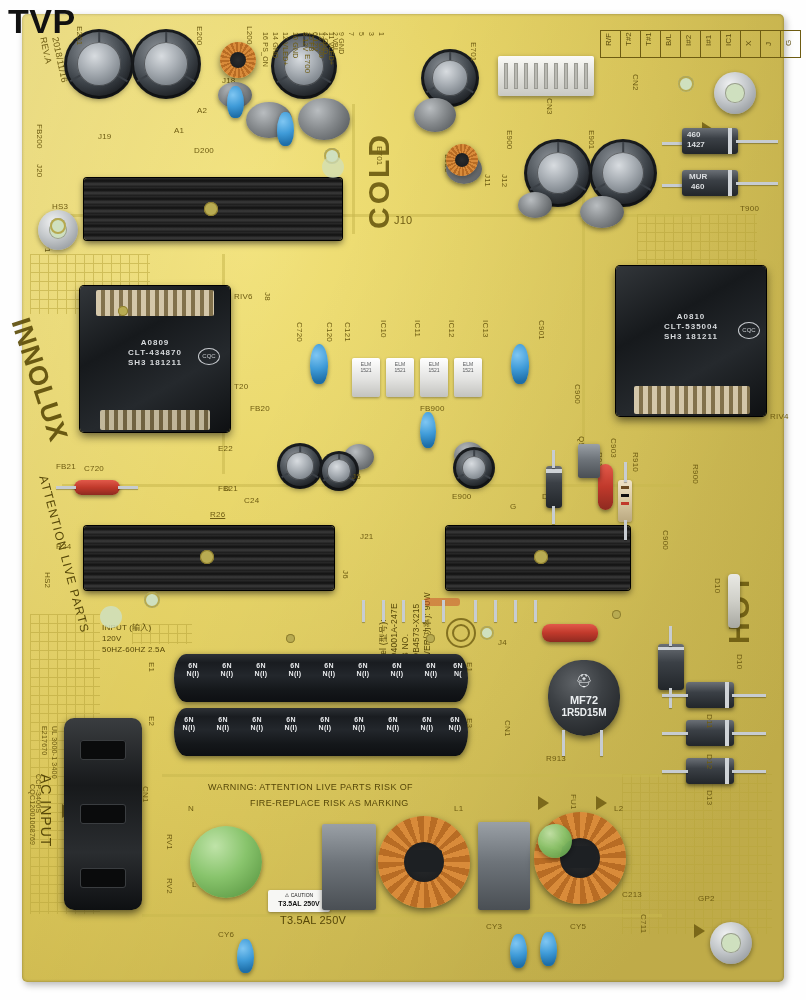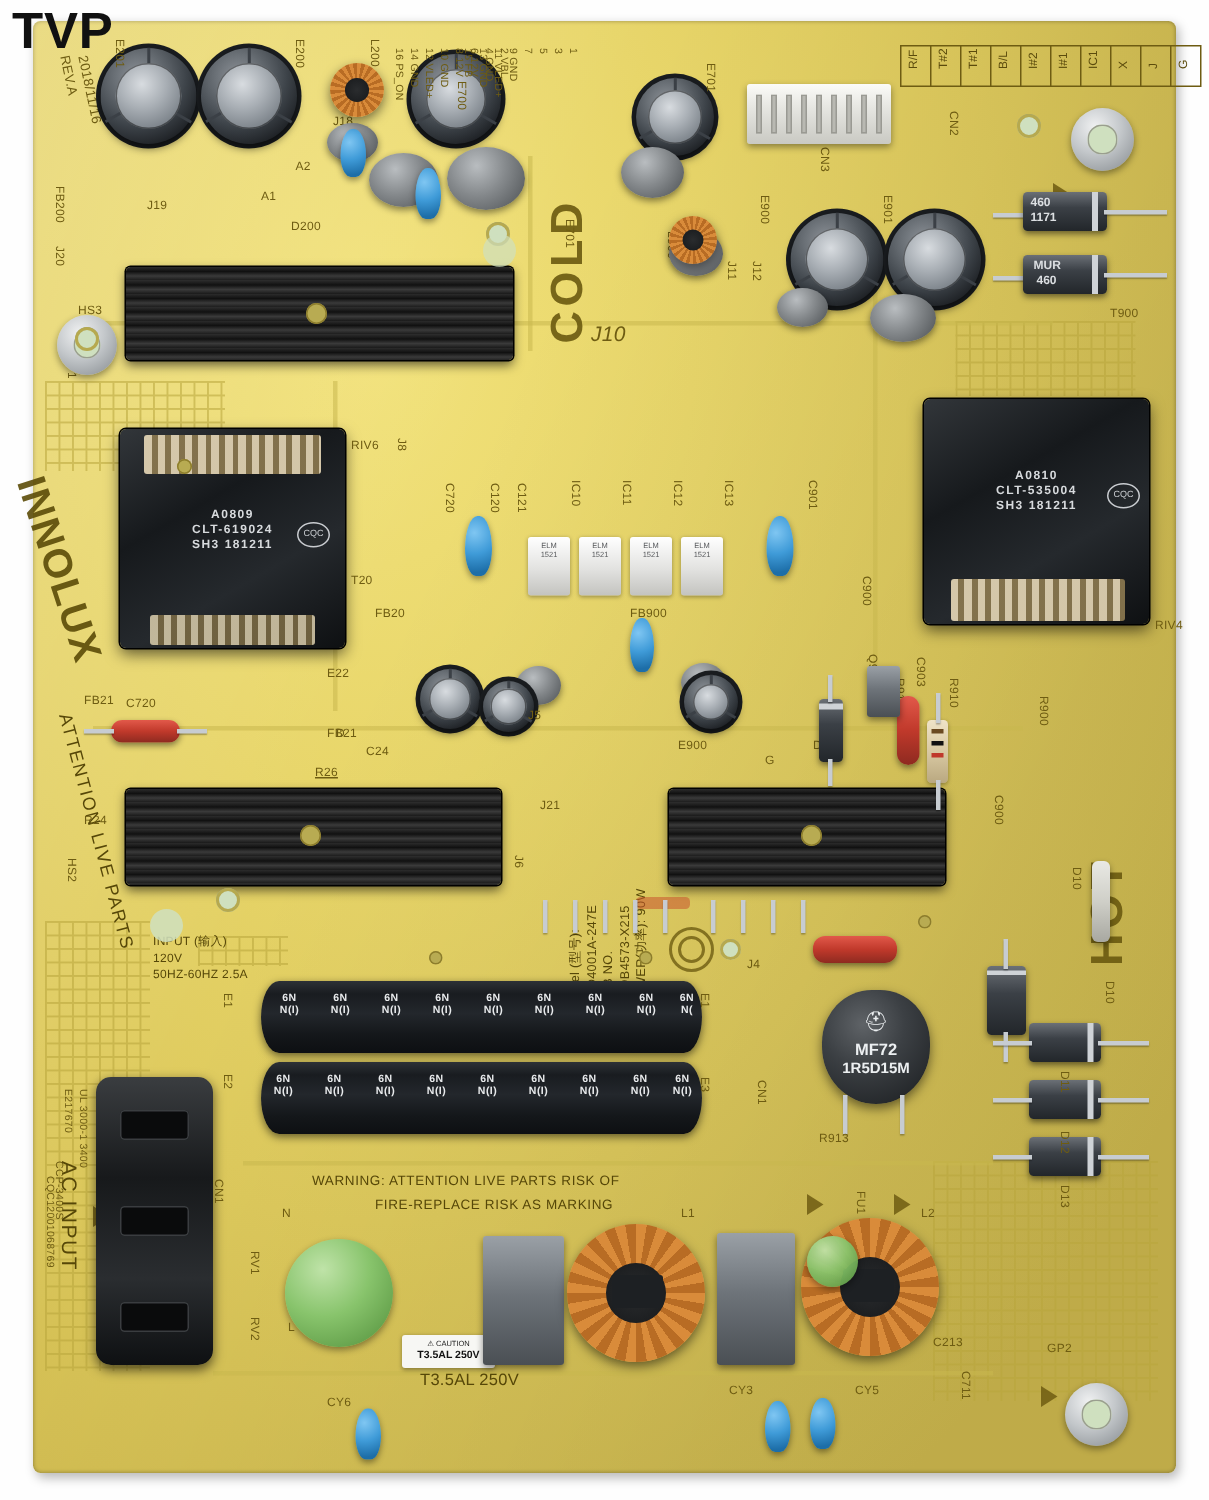--- a/index.html
+++ b/index.html
@@ -188,21 +188,21 @@
     <div class="silk" style="left:175px;top:92px;font-size:8px;">A2</div>
     <div class="silk" style="left:152px;top:112px;font-size:8px;">A1</div>
     <div class="silk" style="left:172px;top:132px;font-size:8px;">D200</div>
     <div class="silk" style="left:290px;top:40px;font-size:8px;transform:rotate(90deg);transform-origin:0 0;">E700</div>
     <div class="silk" style="left:288px;top:108px;font-size:8px;">C704</div>
     <div class="silk" style="left:456px;top:28px;font-size:8px;transform:rotate(90deg);transform-origin:0 0;">E701</div>
     <div class="silk" style="left:362px;top:132px;font-size:8px;transform:rotate(90deg);transform-origin:0 0;">E701</div>
     <div class="silk" style="left:430px;top:140px;font-size:8px;transform:rotate(90deg);transform-origin:0 0;">L900</div>
     <div class="silk" style="left:470px;top:160px;font-size:8px;transform:rotate(90deg);transform-origin:0 0;">J11</div>
     <div class="silk" style="left:487px;top:160px;font-size:8px;transform:rotate(90deg);transform-origin:0 0;">J12</div>
-    <div class="silk" style="left:372px;top:200px;font-size:14px;font-style:italic;">J10</div>
+    <div class="silk" style="left:372px;top:200px;font-size:11px;">J10</div>
     <div class="silk" style="left:532px;top:84px;font-size:8px;transform:rotate(90deg);transform-origin:0 0;">CN3</div>
     <div class="silk" style="left:618px;top:60px;font-size:8px;transform:rotate(90deg);transform-origin:0 0;">CN2</div>
     <div class="silk" style="left:492px;top:116px;font-size:8px;transform:rotate(90deg);transform-origin:0 0;">E900</div>
     <div class="silk" style="left:574px;top:116px;font-size:8px;transform:rotate(90deg);transform-origin:0 0;">E901</div>
     <div class="silk" style="left:712px;top:60px;font-size:8px;transform:rotate(90deg);transform-origin:0 0;">GP3</div>
     <div class="silk" style="left:718px;top:190px;font-size:8px;">T900</div>
     <div class="silk" style="left:30px;top:188px;font-size:8px;">HS3</div>
     <div class="silk" style="left:30px;top:222px;font-size:8px;transform:rotate(90deg);transform-origin:0 0;">GP1</div>
 
     <div class="glob" style="left:196px;top:68px;width:34px;height:26px;"></div>
@@ -304,42 +304,42 @@
         </div>
       <div class="cell">
           <span>G</span>
         </div>
     </div>
 
     <div class="lead" style="left:640px;top:128px;width:40px;height:3px;"></div>
     <div class="diode" style="left:660px;top:114px;width:56px;height:26px;">
       <div class="band"></div>
       <div style="position:absolute;left:5px;top:2px;font-size:8px;font-weight:bold;">460</div>
-      <div style="position:absolute;left:5px;top:12px;font-size:8px;font-weight:bold;">1171</div>
+      <div style="position:absolute;left:5px;top:12px;font-size:8px;font-weight:bold;">1427</div>
     </div>
     <div class="lead" style="left:714px;top:126px;width:42px;height:3px;"></div>
     <div class="lead" style="left:640px;top:170px;width:40px;height:3px;"></div>
     <div class="diode" style="left:660px;top:156px;width:56px;height:26px;">
       <div class="band"></div>
       <div style="position:absolute;left:7px;top:2px;font-size:8px;font-weight:bold;">MUR</div>
       <div style="position:absolute;left:9px;top:12px;font-size:8px;font-weight:bold;">460</div>
     </div>
     <div class="lead" style="left:714px;top:168px;width:42px;height:3px;"></div>
 
     <div class="heatsink" style="left:62px;top:164px;width:258px;height:62px;"></div>
     <div class="pad" style="left:182px;top:188px;width:14px;height:14px;"></div>
     <div class="heatsink" style="left:62px;top:512px;width:250px;height:64px;"></div>
     <div class="pad" style="left:178px;top:536px;width:14px;height:14px;"></div>
     <div class="heatsink" style="left:424px;top:512px;width:184px;height:64px;"></div>
     <div class="pad" style="left:512px;top:536px;width:14px;height:14px;"></div>
     <div class="silk" style="left:30px;top:558px;font-size:8px;transform:rotate(90deg);transform-origin:0 0;">HS2</div>
 
     <div class="xfmr" style="left:58px;top:272px;width:150px;height:146px;">
       <div class="tx" style="top:52px;">A0809</div>
-      <div class="tx" style="top:62px;">CLT-619024</div>
+      <div class="tx" style="top:62px;">CLT-434870</div>
       <div class="tx" style="top:72px;">SH3 181211</div>
       <div style="position:absolute;right:10px;top:62px;width:20px;height:15px;border:1.5px solid #c9ccd0;border-radius:50%;
                   font-size:6px;color:#c9ccd0;text-align:center;line-height:15px;">CQC</div>
       <div style="position:absolute;left:16px;top:4px;width:118px;height:26px;
                   background:repeating-linear-gradient(90deg,#e8d9b8 0 5px,#8d7a50 5px 9px);border-radius:2px;opacity:.9;"></div>
       <div style="position:absolute;left:20px;bottom:2px;width:110px;height:20px;
                   background:repeating-linear-gradient(90deg,#ddd0ae 0 5px,#7e6d45 5px 9px);border-radius:2px;opacity:.85;"></div>
     </div>
     <div class="silk" style="left:212px;top:278px;font-size:8px;">RIV6</div>
     <div class="silk" style="left:212px;top:368px;font-size:8px;">T20</div>

